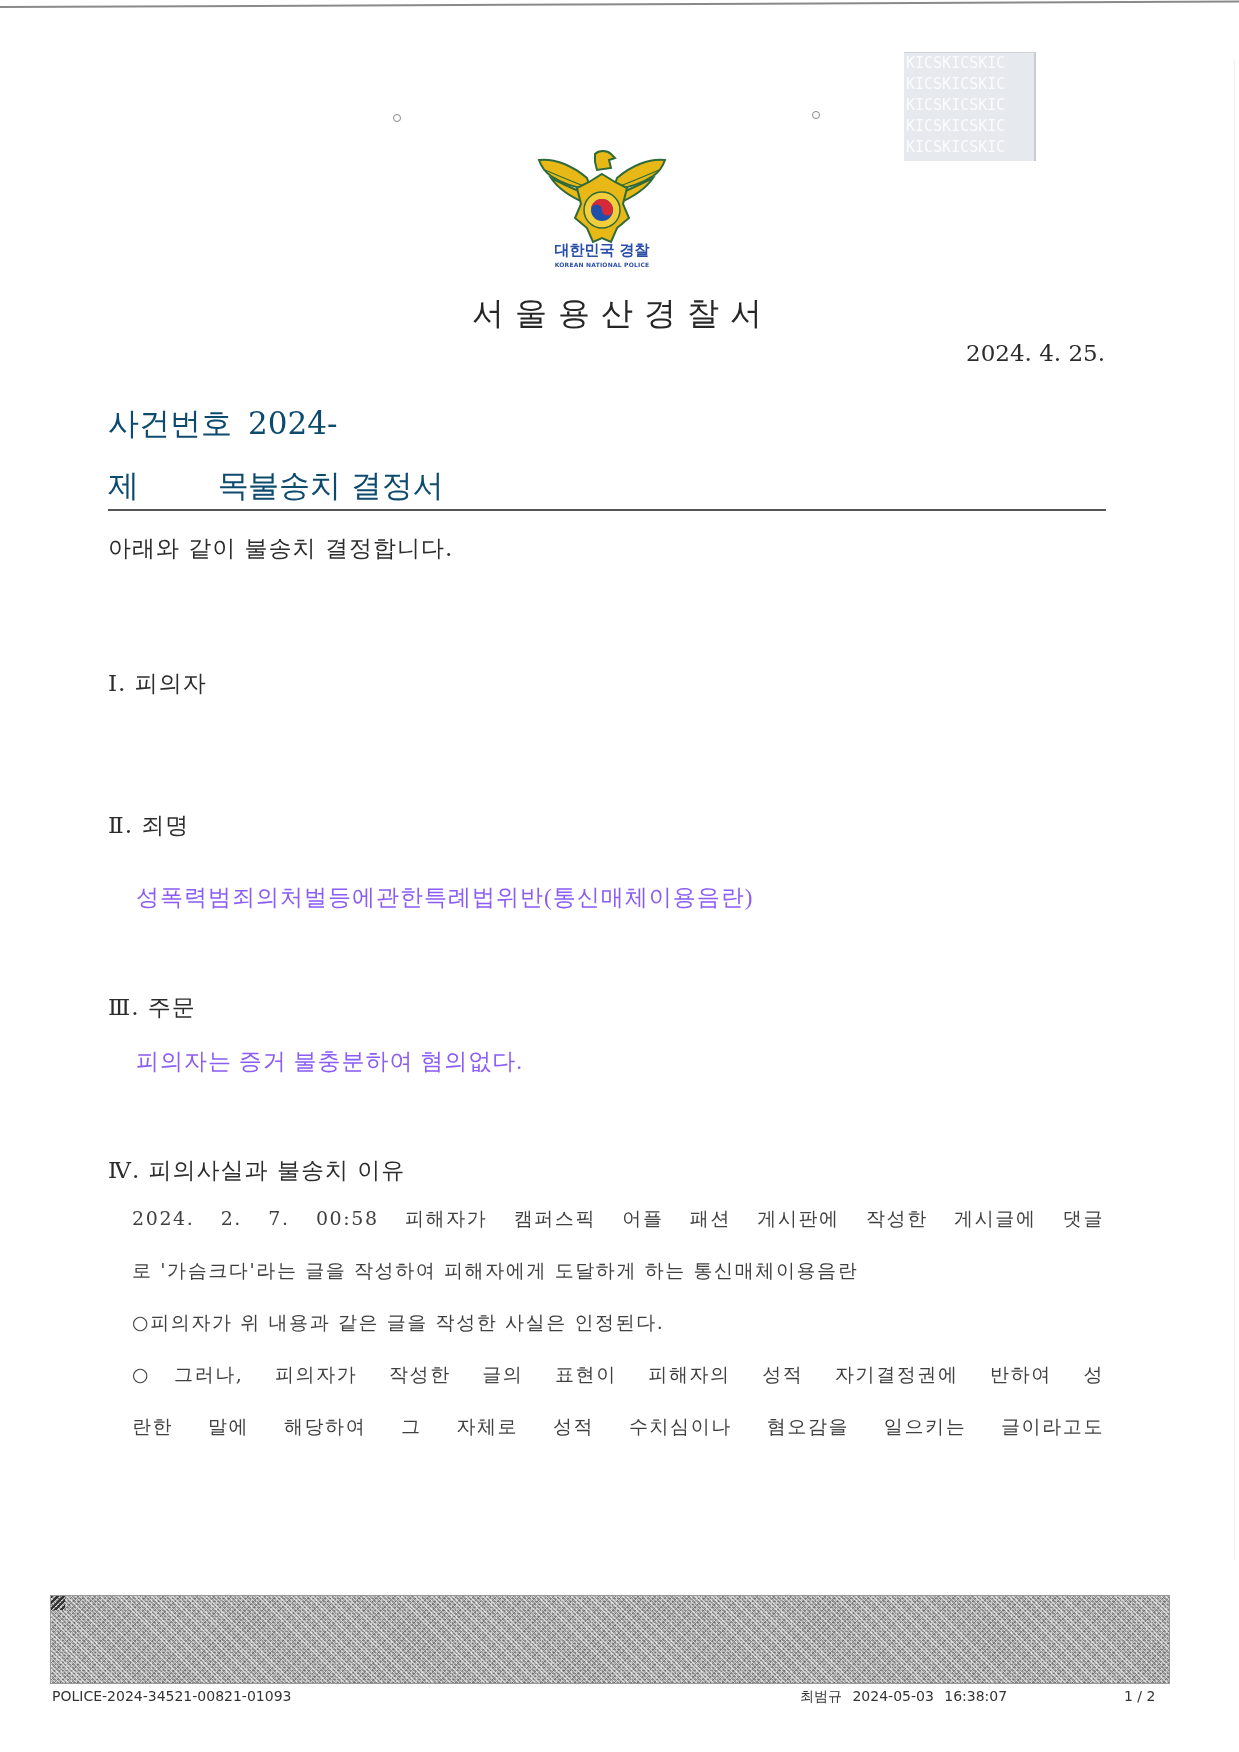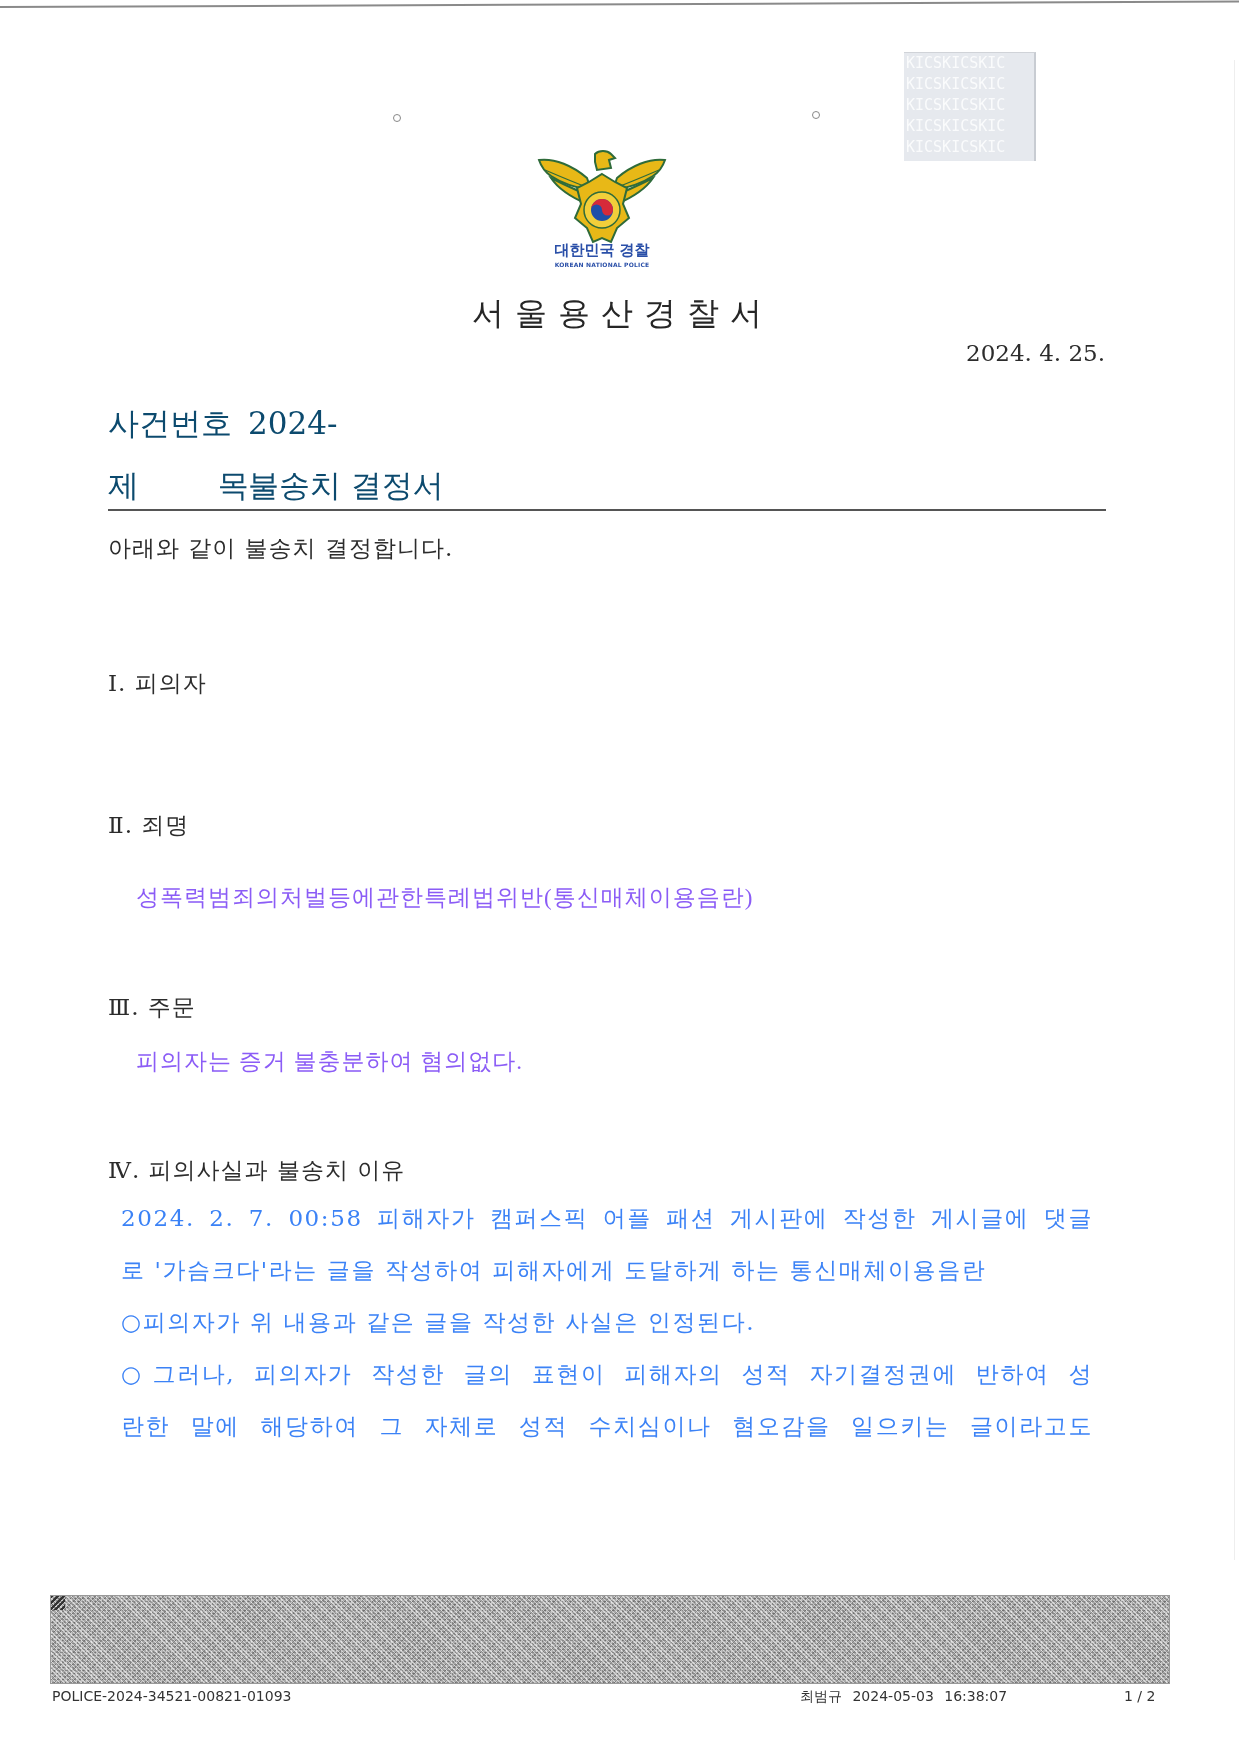--- a/index.html
+++ b/index.html
@@ -22,21 +22,21 @@
   .emblem-sub { position: absolute; left: 540px; top: 261px; width: 124px; text-align: center;
     font-family: "DejaVu Sans", sans-serif; font-weight: bold; font-size: 6px; color: #2a4fa8; letter-spacing: 0.2px; }
   .org-title { position: absolute; left: 460px; top: 292px; font-size: 32px; letter-spacing: 11px; color: #262626; margin-left: 12px; }
   .doc-date { position: absolute; left: 966px; top: 340px; font-size: 23px; color: #2c2c2c; }
   .field { position: absolute; left: 108px; font-size: 31px; color: #0c4a6e; }
   .field .lbl { display: inline-block; width: 140px; }
   .rule { position: absolute; left: 108px; top: 509px; width: 998px; height: 2px; background: #555; }
   .intro { position: absolute; left: 108px; top: 533px; font-size: 23px; color: #2c2c2c; letter-spacing: 1px; }
   .sec-head { position: absolute; left: 108px; font-size: 23px; color: #2c2c2c; letter-spacing: 1px; }
   .sec-body { position: absolute; left: 136px; font-size: 23px; color: #8b5cf6; letter-spacing: 1px; font-family: Liberation Serif, serif; }
-  .para { position: absolute; left: 121px; width: 972px; font-size: 23px; color: #3b82f6; }
+  .para { position: absolute; left: 132px; width: 972px; font-size: 19px; color: #404040; }
   .para .line { height: 52px; line-height: 52px; white-space: nowrap; letter-spacing: 1.6px; }
   .para .line.justify { text-align: justify; text-align-last: justify; white-space: normal; overflow: hidden; height: 52px; }
   .noise {
     position: absolute; left: 50px; top: 1595px; width: 1118px; height: 87px; border: 1px solid #999;
     background-color: #a9a9a9;
     background-image:
       repeating-linear-gradient(45deg, rgba(255,255,255,0.55) 0 1px, transparent 1px 3px),
       repeating-linear-gradient(-45deg, rgba(80,80,80,0.45) 0 1px, transparent 1px 4px),
       repeating-linear-gradient(90deg, rgba(255,255,255,0.35) 0 1px, transparent 1px 5px),
       repeating-linear-gradient(0deg, rgba(60,60,60,0.3) 0 1px, transparent 1px 3px);

